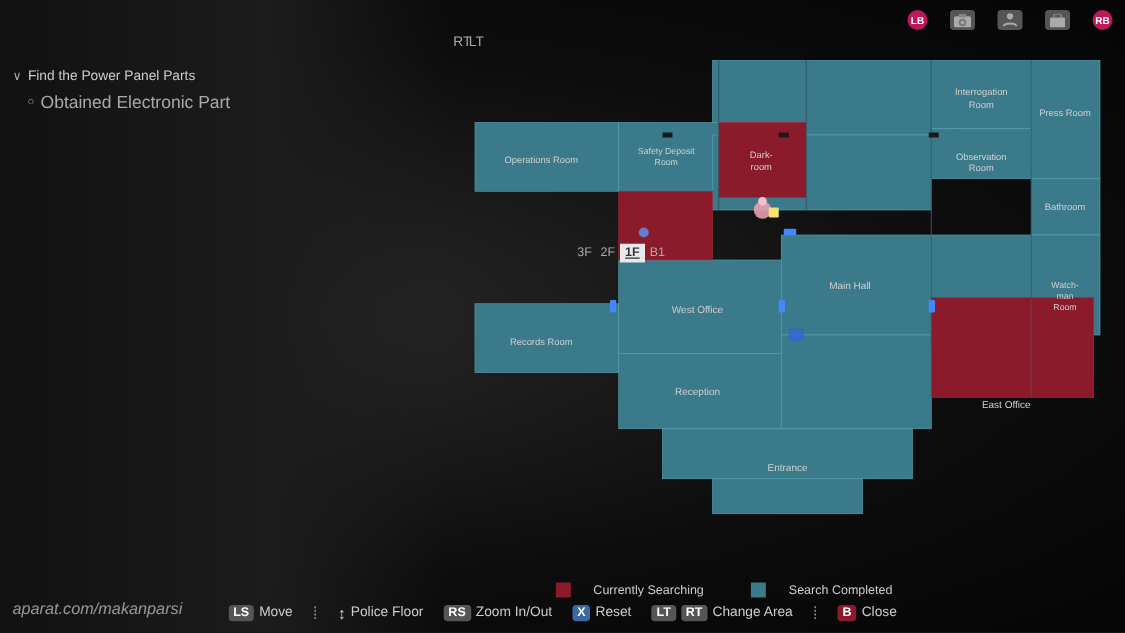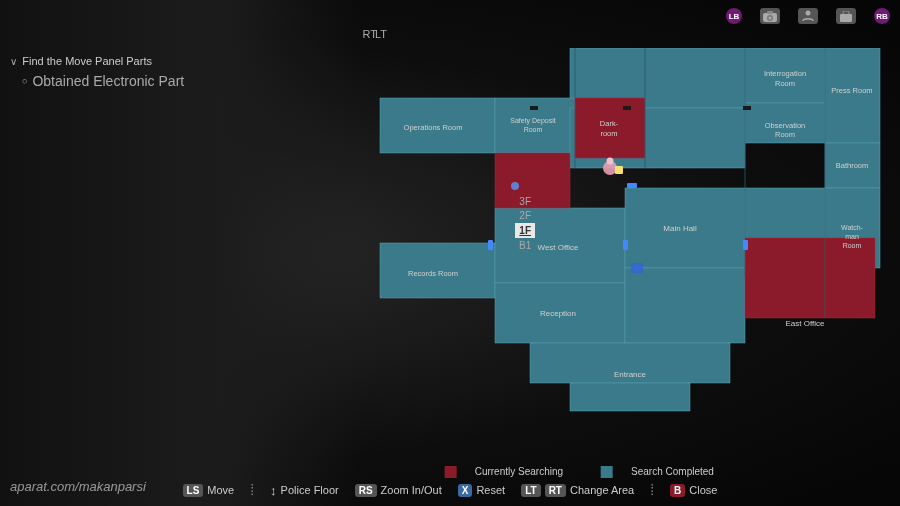--- a/index.html
+++ b/index.html
@@ -55,21 +55,21 @@
       font-size: 11px;
       display: flex;
       align-items: center;
       gap: 3px;
     }
 
     .btn-circle {
       width: 16px;
       height: 16px;
       border-radius: 50%;
-      background: #701a75;
+      background: #be185d;
       display: flex;
       align-items: center;
       justify-content: center;
       font-size: 8px;
       color: white;
       font-weight: bold;
     }
 
     
     .map-header {
@@ -143,21 +143,21 @@
       font-size: 9px;
     }
 
     
     .floor-indicator {
       position: absolute;
       right: 365px;
       top: 195px;
       z-index: 10;
       display: flex;
-      flex-direction: column;
+      flex-direction: row;
       align-items: center;
       gap: 1px;
       justify-content: space-between;
     }
 
     .floor-label {
       font-size: 10px;
       color: #aaa;
       text-align: center;
       padding: 1px 3px;
@@ -211,21 +211,21 @@
       display: flex;
       align-items: center;
       gap: 14px;
       z-index: 10;
       font-size: 10px;
       color: #ccc;
     }
 
     .legend-item {
       display: flex;
-      align-items: flex-start;
+      align-items: center;
       gap: 18px;
       padding-left: 24px;
     }
 
     .legend-box {
       width: 12px;
       height: 12px;
     }
 
     
@@ -284,21 +284,21 @@
     <div class="btn-circle">RB</div>
   </div>
 </div>
 
 <div class="map-header">
   <span class="tab-lt">LT</span>
   <span style="position:absolute;right:15px;color:#aaa;font-size:11px;">RT</span>
 </div>
 
 <div class="objectives">
-  <div class="obj-title">Find the Move Panel Parts</div>
+  <div class="obj-title">Find the Power Panel Parts</div>
   <div class="obj-item">Obtained Electronic Part</div>
 </div>
 
 <div class="floor-indicator">
   <div class="floor-label">3F</div>
   <div class="floor-label">2F</div>
   <div class="floor-label active">1F</div>
   <div class="floor-label">B1</div>
 </div>
 

